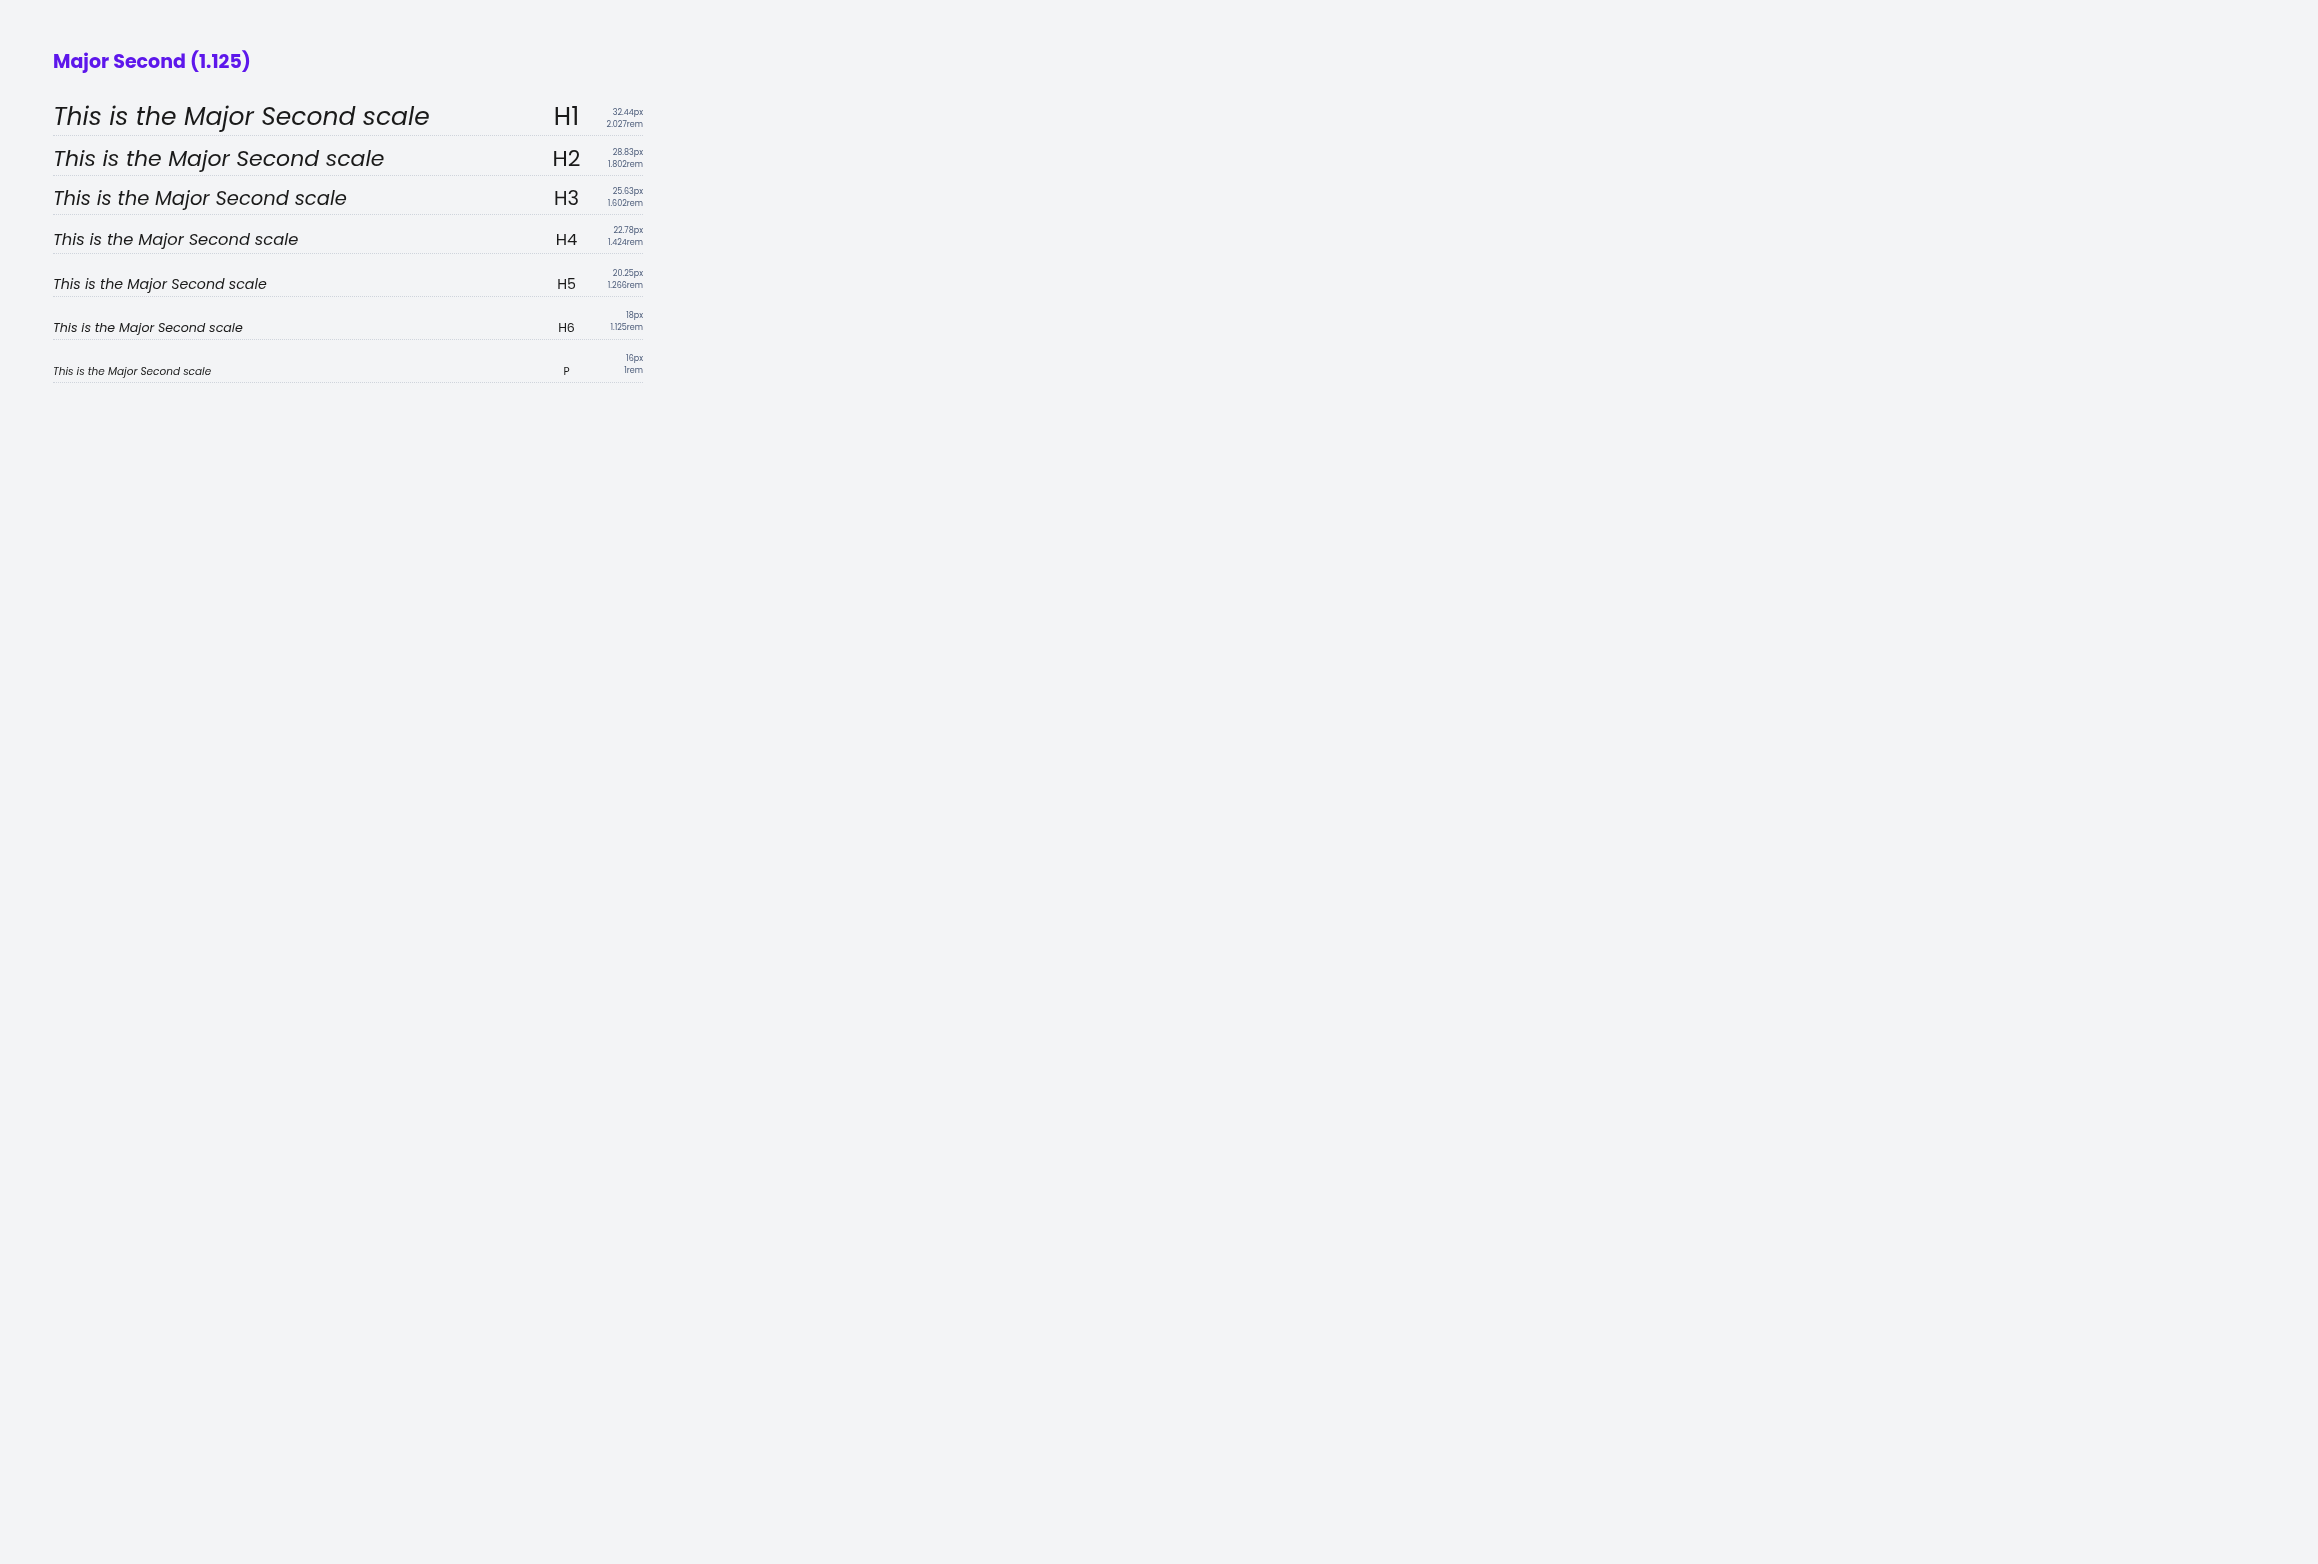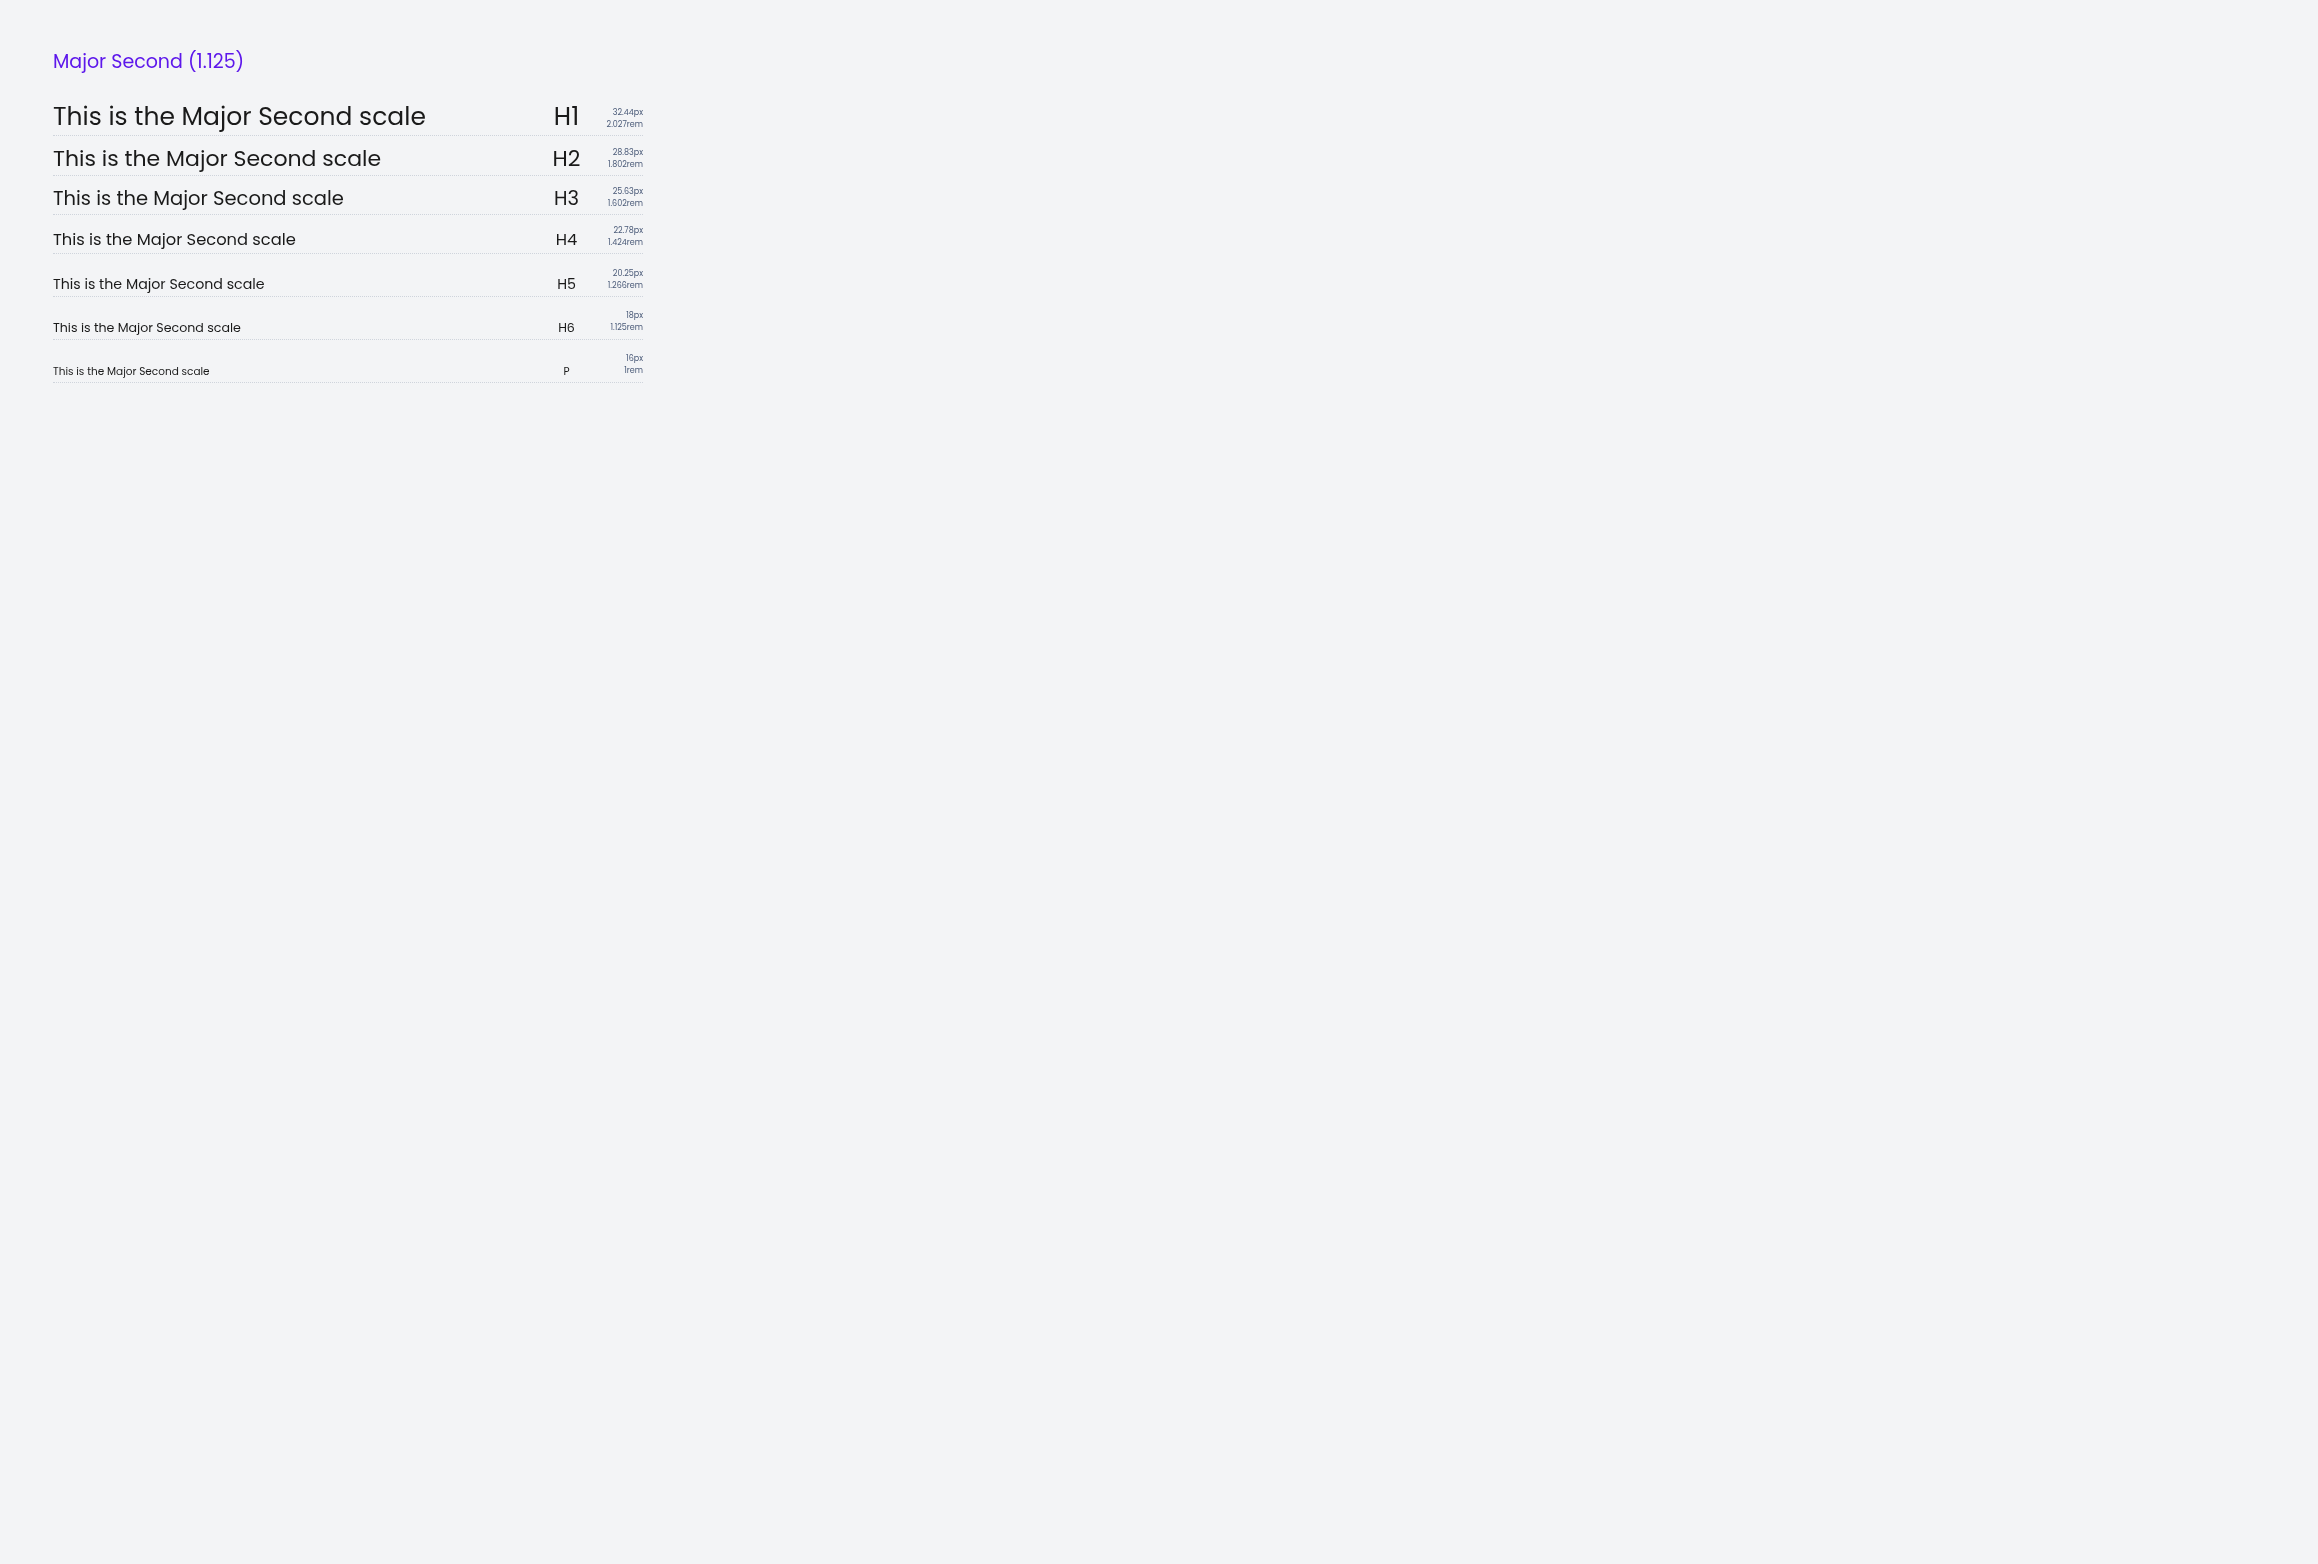--- a/index.html
+++ b/index.html
@@ -9,39 +9,40 @@
   }
   body {
     background: #f3f4f6;
     font-family: 'Poppins', 'Segoe UI', -apple-system, BlinkMacSystemFont, sans-serif;
     width: 696px;
     height: 470px;
     padding: 47px 53px 32px 53px;
   }
   .title {
     color: #5d17eb;
-    font-weight: 400;
+    font-weight: 700;
     font-size: 19px;
     margin-bottom: 26px;
   }
   .scale-row {
     display: flex;
     align-items: flex-end;
     border-bottom: 1.1px dotted #cfd4dc;
     padding-bottom: 3.2px;
     margin-bottom: 9.5px;
   }
   .scale-row:last-child {
     margin-bottom: 0;
   }
   .sample {
     flex: 1;
     color: #1a1a1a;
     font-weight: 400;
     line-height: 1.2;
+    font-style: italic;
   }
   .tag {
     width: 47px;
     color: #1a1a1a;
     font-weight: 400;
     line-height: 1.2;
     text-align: center;
   }
   .meta {
     width: 53px;

